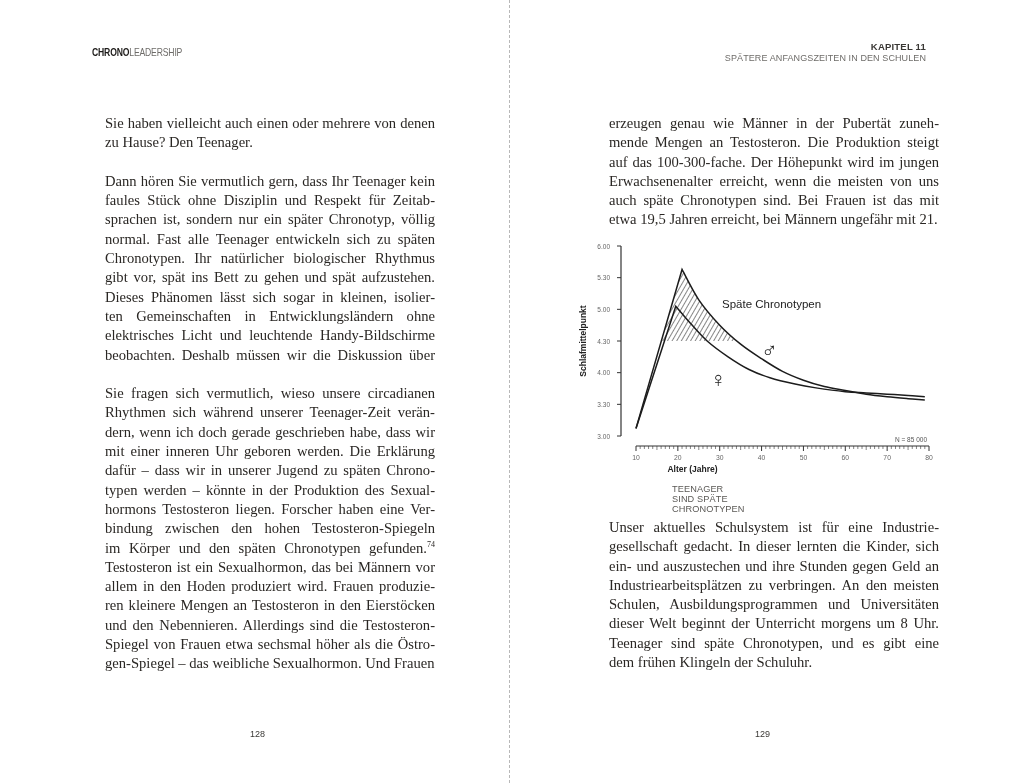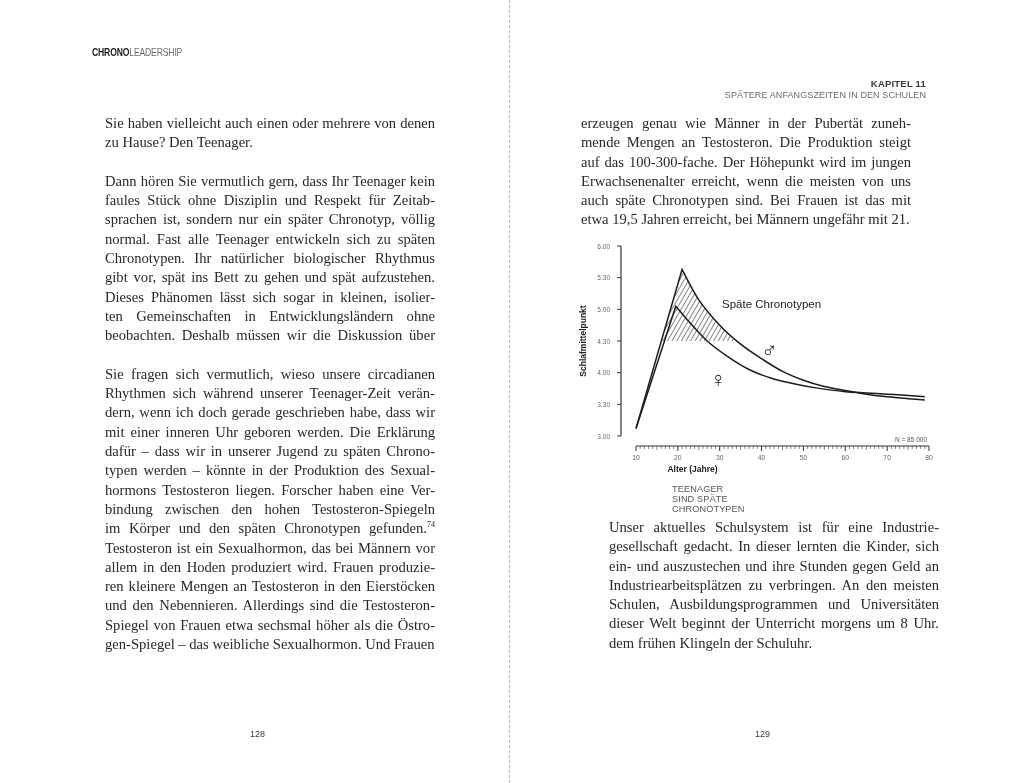--- a/index.html
+++ b/index.html
@@ -19,21 +19,21 @@
     font-family: "Liberation Sans", "DejaVu Sans", sans-serif;
     font-size: 10.5px; letter-spacing: -0.2px; font-stretch: condensed;
     transform: scaleX(0.82); transform-origin: left top;
   }
   .brand-bold { font-weight: bold; color: #1c1a18; }
   .brand-light { color: #6e6c69; }
   .running-head-right {
     position: absolute; right: 94px; top: 41px; text-align: right;
     font-family: "Liberation Sans", "DejaVu Sans", sans-serif;
   }
-  .chapter-label { font-size: 9.5px; font-weight: bold; color: #3a3835; letter-spacing: 0.2px; margin-top: 37px; }
+  .chapter-label { font-size: 9.5px; font-weight: bold; color: #3a3835; letter-spacing: 0.2px; }
   .chapter-title { font-size: 9px; color: #6e6c69; letter-spacing: 0.1px; margin-top: 1px; }
   .text-block {
     position: absolute; width: 330px;
     font-size: 14.6px; line-height: 19.3px; text-align: justify;
     hyphens: manual;
     margin-left: 12px;
   }
   .text-block p { margin: 0; }
   .lb { display: block; text-align: justify; text-align-last: justify; white-space: nowrap; }
   .lb.last { text-align-last: left; }
@@ -68,20 +68,21 @@
       <div style="height: 19.3px;"></div>
       <p>
         <span class="lb"><span>Dann hören Sie vermutlich gern, dass Ihr Teenager kein</span></span>
         <span class="lb"><span>faules Stück ohne Disziplin und Respekt für Zeitab-</span></span>
         <span class="lb"><span>sprachen ist, sondern nur ein später Chronotyp, völlig</span></span>
         <span class="lb"><span>normal. Fast alle Teenager entwickeln sich zu späten</span></span>
         <span class="lb"><span>Chronotypen. Ihr natürlicher biologischer Rhythmus</span></span>
         <span class="lb"><span>gibt vor, spät ins Bett zu gehen und spät aufzustehen.</span></span>
         <span class="lb"><span>Dieses Phänomen lässt sich sogar in kleinen, isolier-</span></span>
         <span class="lb"><span>ten Gemeinschaften in Entwicklungsländern ohne</span></span>
+        <span class="lb"><span>elektrisches Licht und leuchtende Handy-Bildschirme</span></span>
         <span class="lb"><span>beobachten. Deshalb müssen wir die Diskussion über</span></span>
       </p>
       <div style="height: 19.3px;"></div>
       <p>
         <span class="lb"><span>Sie fragen sich vermutlich, wieso unsere circadianen</span></span>
         <span class="lb"><span>Rhythmen sich während unserer Teenager-Zeit verän-</span></span>
         <span class="lb"><span>dern, wenn ich doch gerade geschrieben habe, dass wir</span></span>
         <span class="lb"><span>mit einer inneren Uhr geboren werden. Die Erklärung</span></span>
         <span class="lb"><span>dafür – dass wir in unserer Jugend zu späten Chrono-</span></span>
         <span class="lb"><span>typen werden – könnte in der Produktion des Sexual-</span></span>
@@ -96,21 +97,21 @@
         <span class="lb last"><span>gen-Spiegel – das weibliche Sexualhormon. Und Frauen</span></span>
       </p>
     </div>
   <div class="folio" style="left:250px;">128</div>
 </div>
 
 <div class="running-head-right">
   <div class="chapter-label">KAPITEL 11</div>
   <div class="chapter-title">SPÄTERE ANFANGSZEITEN IN DEN SCHULEN</div>
 </div>
-<div class="text-block" id="right-text-top" style="left:569px; top:114px;">
+<div class="text-block" id="right-text-top" style="left:597px; top:114px;">
     <p>
       <span class="lb"><span>erzeugen genau wie Männer in der Pubertät zuneh-</span></span>
       <span class="lb"><span>mende Mengen an Testosteron. Die Produktion steigt</span></span>
       <span class="lb"><span>auf das 100-300-fache. Der Höhepunkt wird im jungen</span></span>
       <span class="lb"><span>Erwachsenenalter erreicht, wenn die meisten von uns</span></span>
       <span class="lb"><span>auch späte Chronotypen sind. Bei Frauen ist das mit</span></span>
       <span class="lb last"><span>etwa 19,5 Jahren erreicht, bei Männern ungefähr mit 21.</span></span>
     </p>
   </div>
 
@@ -235,16 +236,17 @@
 </div>
 
 <div class="text-block" id="right-text-bottom" style="left:597px; top:518px;">
     <p>
       <span class="lb"><span>Unser aktuelles Schulsystem ist für eine Industrie-</span></span>
       <span class="lb"><span>gesellschaft gedacht. In dieser lernten die Kinder, sich</span></span>
       <span class="lb"><span>ein- und auszustechen und ihre Stunden gegen Geld an</span></span>
       <span class="lb"><span>Industriearbeitsplätzen zu verbringen. An den meisten</span></span>
       <span class="lb"><span>Schulen, Ausbildungsprogrammen und Universitäten</span></span>
       <span class="lb"><span>dieser Welt beginnt der Unterricht morgens um 8 Uhr.</span></span>
+      <span class="lb"><span>Teenager sind späte Chronotypen, und es gibt eine</span></span>
       <span class="lb last"><span>dem frühen Klingeln der Schuluhr.</span></span>
     </p>
   </div>
 <div class="folio" style="left:755px;">129</div>
 
 </body></html>

